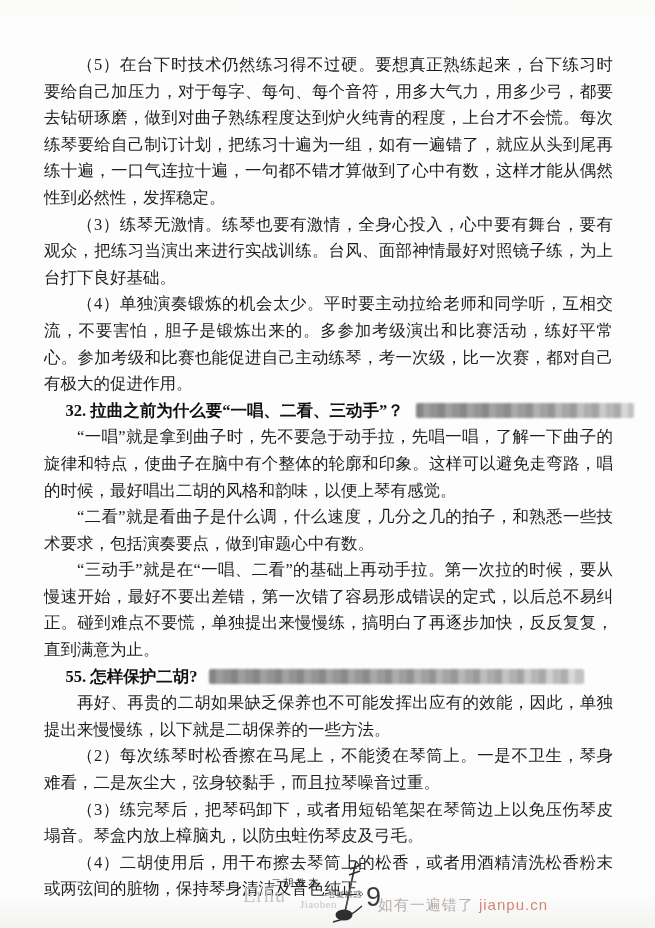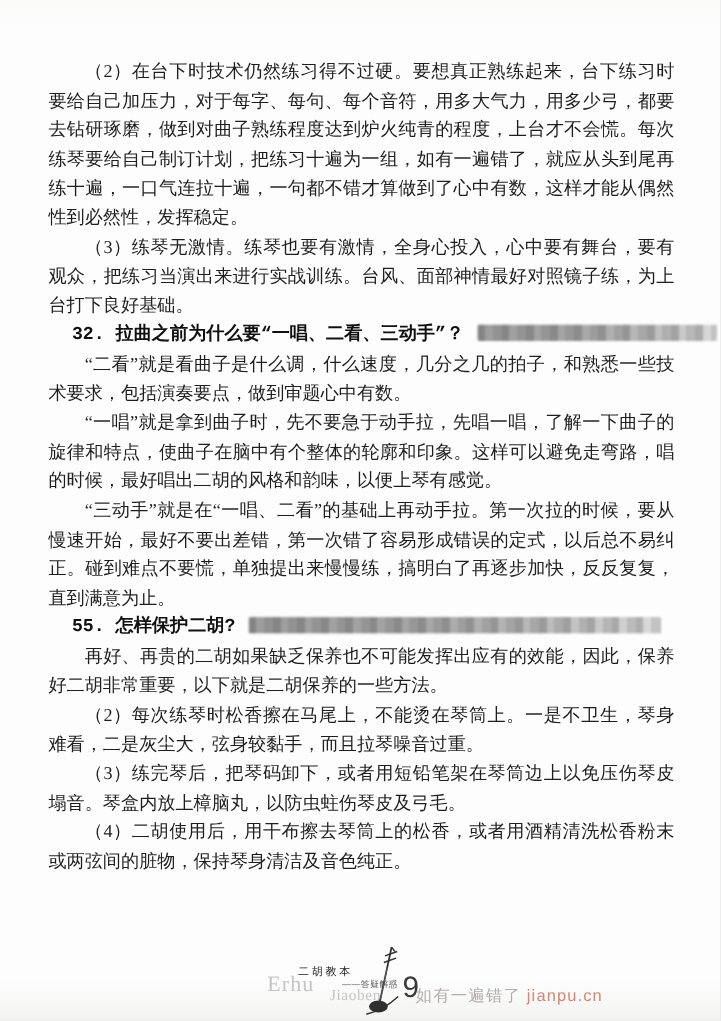--- a/index.html
+++ b/index.html
@@ -17,21 +17,21 @@
     left:44px;top:52px;
     width:569px;
     font-size:16.5px;
     line-height:26.6px;
     text-align:justify;
   }
   .text-block p{margin:0;padding:0;}
   .body-para{text-indent:2em;}
   .heading{
     text-indent:1.3em;
-    font-family:Liberation Mono, monospace;
+    font-family:Liberation Serif, serif;
     font-weight:bold;
     color:#101010;
     white-space:nowrap;
   }
   .redact-bar{
     display:inline-block;
     height:15px;
     margin-left:12px;
     vertical-align:-2px;
     border-radius:2px;
@@ -49,21 +49,21 @@
     font-weight:normal;font-size:10px;letter-spacing:2.5px;color:#1b1b1b;
   }
   .logo-latin{
     position:absolute;left:243px;top:18px;
     font-family:"Liberation Serif","DejaVu Serif",serif;
     font-size:20px;letter-spacing:1px;color:#c7c4c4;
   }
   .logo-jiaoben{
     position:absolute;left:300px;top:32px;
     font-family:"Liberation Serif","DejaVu Serif",serif;
-    font-size:14px;color:#c7c4c4;letter-spacing:.5px;
+    font-size:11px;color:#c7c4c4;letter-spacing:.5px;
   }
   .logo-tagline{
     position:absolute;left:292px;top:23px;
     font-size:8px;color:#5c5c5c;letter-spacing:.5px;
     font-family:"Liberation Sans","DejaVu Sans",sans-serif;
     margin-left:19px;
   }
   .erhu-icon{position:absolute;left:330px;top:-6px;width:36px;height:64px;}
   .page-number{
     position:absolute;left:366px;top:16px;
@@ -78,28 +78,29 @@
   }
   .wm-name{color:#a59d99;}
   .wm-url{color:#cb6a50;text-align:right;}
 </style>
 </head>
 <body>
 
 <div class="page">
 
   <main class="text-block">
-      <p class="body-para"><span>（2）在台下时技术仍然练习得不过硬。要想真正熟练起来，台下练习时要给自己加压力，对于每字、每句、每个音符，用多大气力，用多少弓，都要去钻研琢磨，做到对曲子熟练程度达到炉火纯青的程度，上台才不会慌。每次练琴要给自己制订计划，把练习十遍为一组，如有一遍错了，就应从头到尾再练十遍，一口气连拉十遍，一句都不错才算做到了心中有数，这样才能从偶然性到必然性，发挥稳定。</span></p>
+      <p class="body-para"><span>（5）在台下时技术仍然练习得不过硬。要想真正熟练起来，台下练习时要给自己加压力，对于每字、每句、每个音符，用多大气力，用多少弓，都要去钻研琢磨，做到对曲子熟练程度达到炉火纯青的程度，上台才不会慌。每次练琴要给自己制订计划，把练习十遍为一组，如有一遍错了，就应从头到尾再练十遍，一口气连拉十遍，一句都不错才算做到了心中有数，这样才能从偶然性到必然性，发挥稳定。</span></p>
       <p class="body-para"><span>（3）练琴无激情。练琴也要有激情，全身心投入，心中要有舞台，要有观众，把练习当演出来进行实战训练。台风、面部神情最好对照镜子练，为上台打下良好基础。</span></p>
+      <p class="body-para"><span>（4）单独演奏锻炼的机会太少。平时要主动拉给老师和同学听，互相交流，不要害怕，胆子是锻炼出来的。多参加考级演出和比赛活动，练好平常心。参加考级和比赛也能促进自己主动练琴，考一次级，比一次赛，都对自己有极大的促进作用。</span></p>
       <p class="heading"><span>32. 拉曲之前为什么要“一唱、二看、三动手”？</span><span class="redact-bar" style="width: 218px;"></span></p>
+      <p class="body-para"><span>“一唱”就是拿到曲子时，先不要急于动手拉，先唱一唱，了解一下曲子的旋律和特点，使曲子在脑中有个整体的轮廓和印象。这样可以避免走弯路，唱的时候，最好唱出二胡的风格和韵味，以便上琴有感觉。</span></p>
       <p class="body-para"><span>“二看”就是看曲子是什么调，什么速度，几分之几的拍子，和熟悉一些技术要求，包括演奏要点，做到审题心中有数。</span></p>
-      <p class="body-para"><span>“一唱”就是拿到曲子时，先不要急于动手拉，先唱一唱，了解一下曲子的旋律和特点，使曲子在脑中有个整体的轮廓和印象。这样可以避免走弯路，唱的时候，最好唱出二胡的风格和韵味，以便上琴有感觉。</span></p>
       <p class="body-para"><span>“三动手”就是在“一唱、二看”的基础上再动手拉。第一次拉的时候，要从慢速开始，最好不要出差错，第一次错了容易形成错误的定式，以后总不易纠正。碰到难点不要慌，单独提出来慢慢练，搞明白了再逐步加快，反反复复，直到满意为止。</span></p>
       <p class="heading"><span>55. 怎样保护二胡?</span><span class="redact-bar" style="width: 375px;"></span></p>
-      <p class="body-para"><span>再好、再贵的二胡如果缺乏保养也不可能发挥出应有的效能，因此，保养好二胡非常重要，以下就是二胡保养的一些方法。</span></p>
+      <p class="body-para"><span>再好、再贵的二胡如果缺乏保养也不可能发挥出应有的效能，因此，单独提出来慢慢练，以下就是二胡保养的一些方法。</span></p>
       <p class="body-para"><span>（2）每次练琴时松香擦在马尾上，不能烫在琴筒上。一是不卫生，琴身难看，二是灰尘大，弦身较黏手，而且拉琴噪音过重。</span></p>
       <p class="body-para"><span>（3）练完琴后，把琴码卸下，或者用短铅笔架在琴筒边上以免压伤琴皮塌音。琴盒内放上樟脑丸，以防虫蛀伤琴皮及弓毛。</span></p>
       <p class="body-para"><span>（4）二胡使用后，用干布擦去琴筒上的松香，或者用酒精清洗松香粉末或两弦间的脏物，保持琴身清洁及音色纯正。</span></p>
     </main>
 
   <div class="footer">
     <span class="logo-latin">Erhu</span>
     <span class="logo-cn">二胡教本</span>
     <span class="logo-tagline">——答疑解惑</span>
     <span class="logo-jiaoben">Jiaoben</span>

